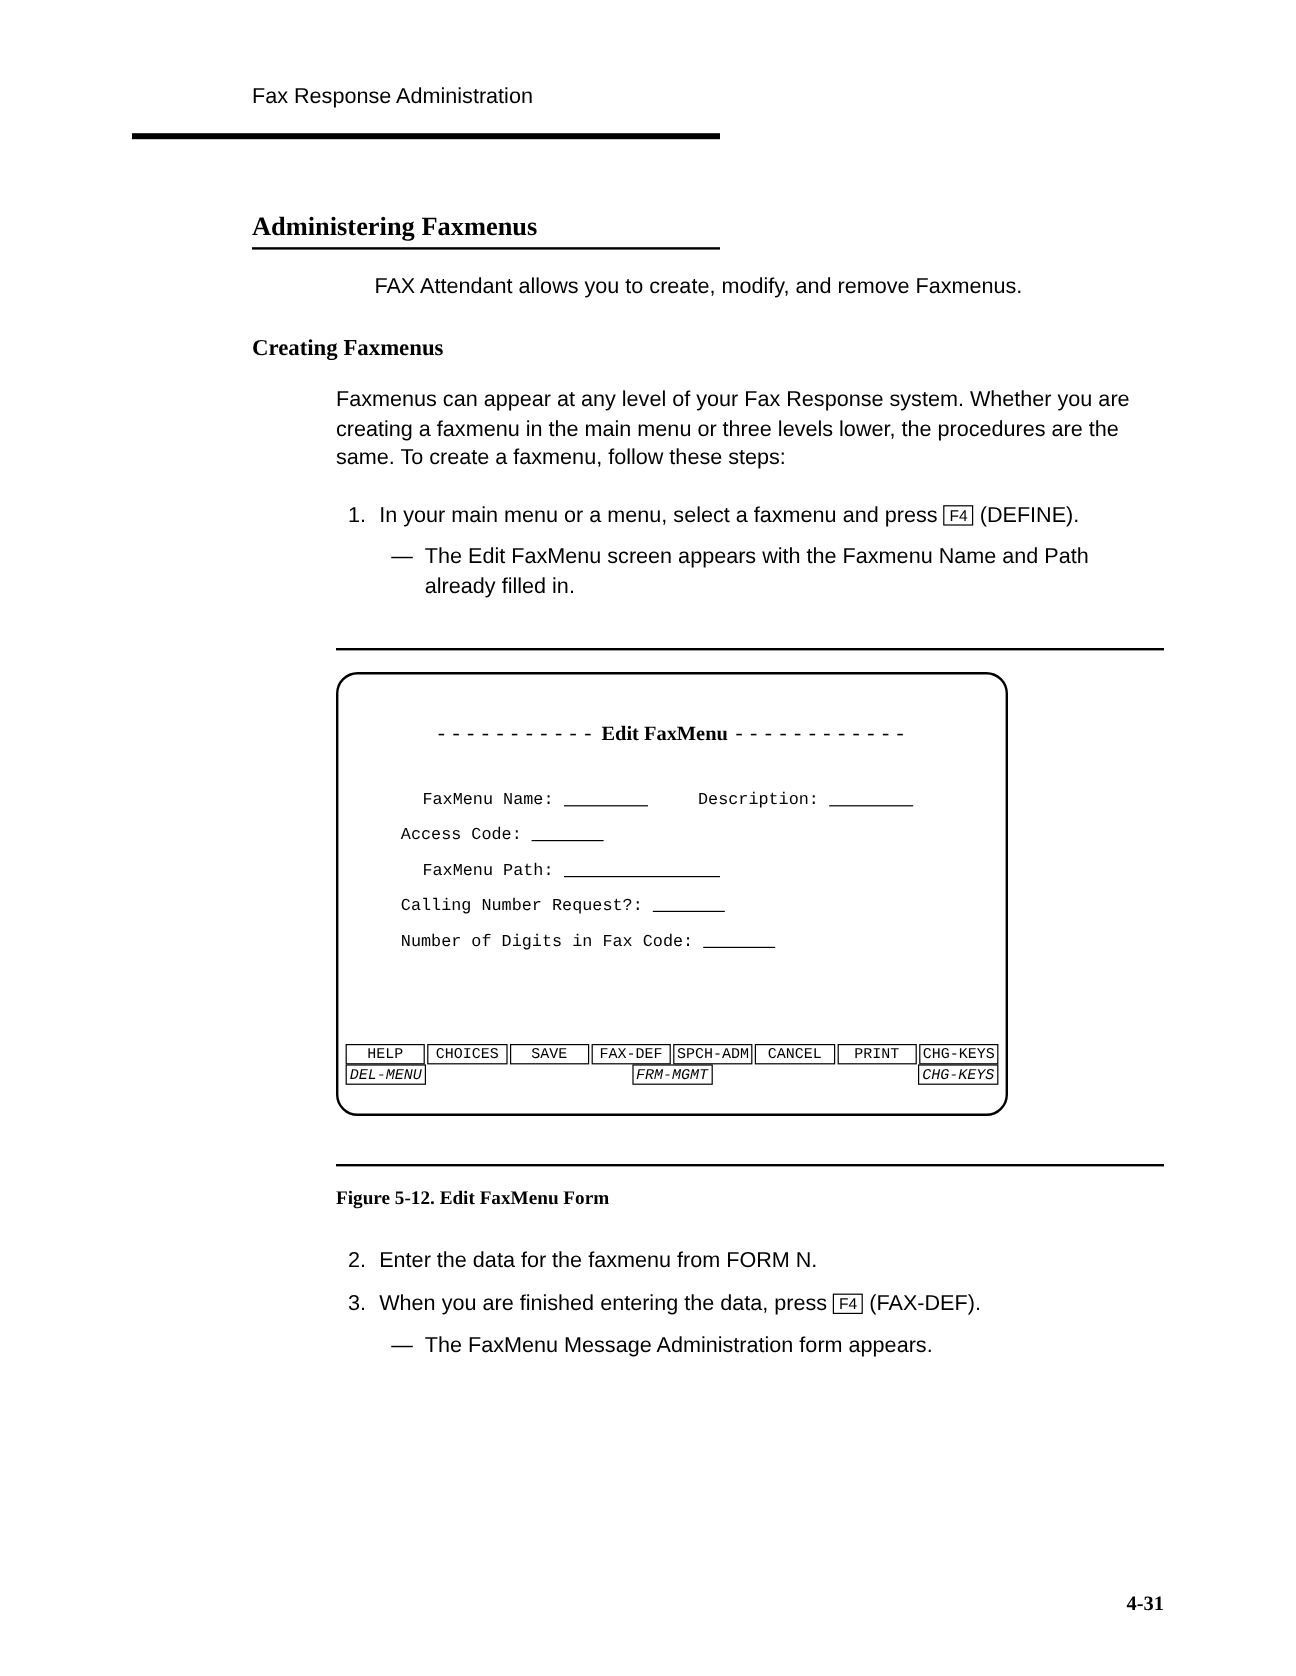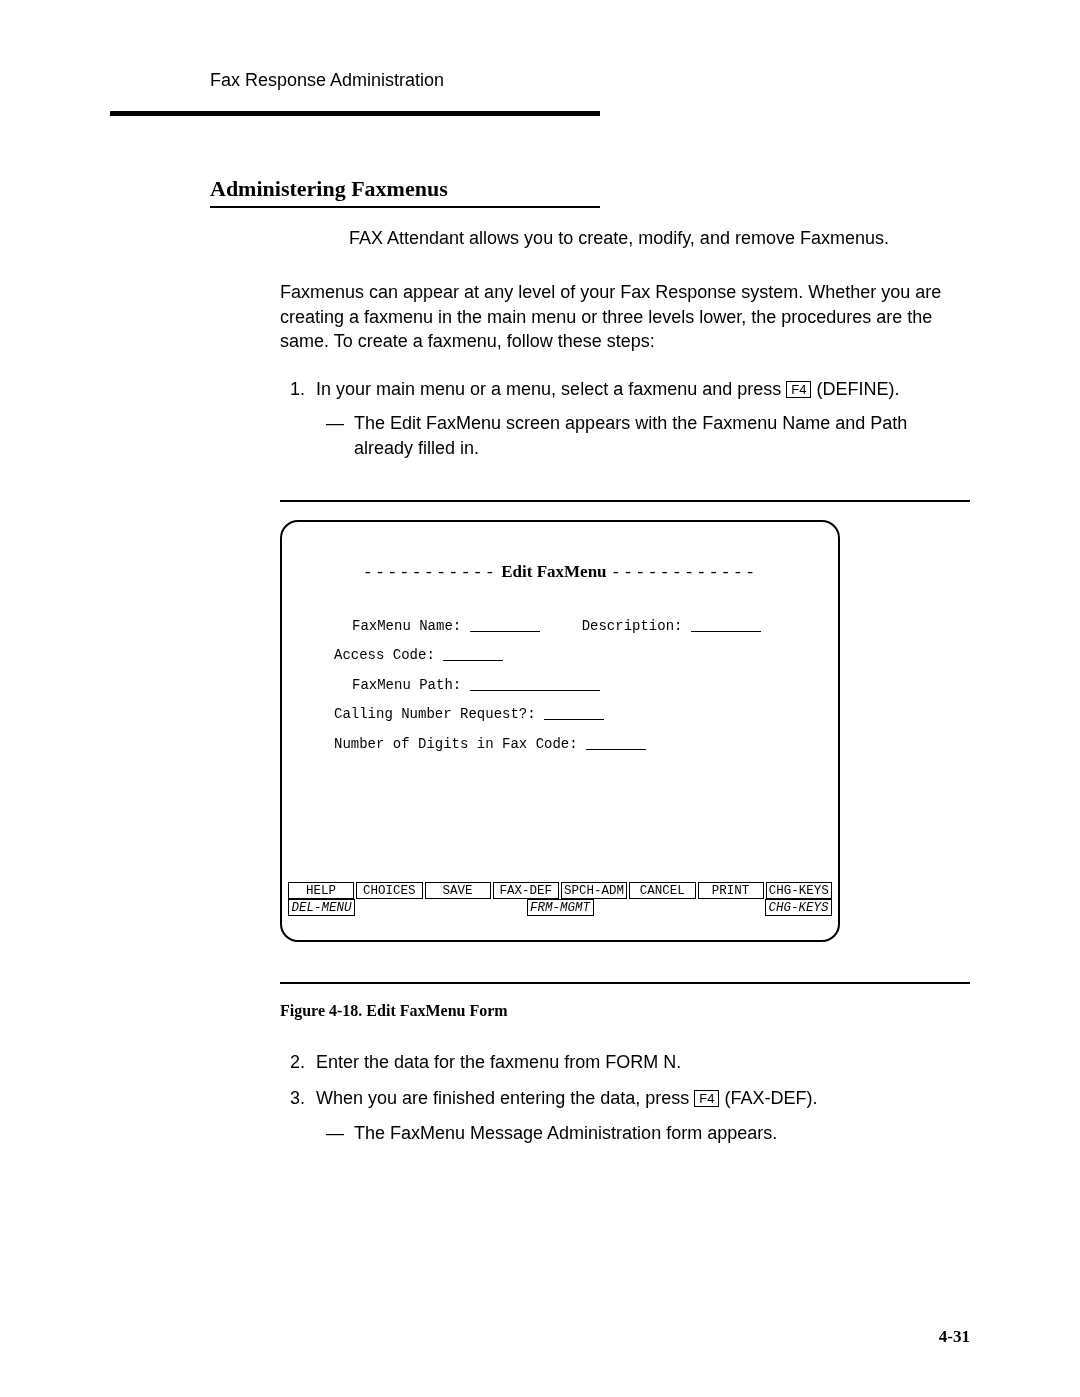--- a/index.html
+++ b/index.html
@@ -36,24 +36,23 @@
       margin-bottom: 4px;
     }
     .section-rule {
       height: 2px;
       background: #000;
       width: 390px;
       margin-bottom: 18px;
     }
     .intro-para {
       font-size: 18px;
-      margin-left: 58px;
+      margin-left: 102px;
       margin-bottom: 30px;
       line-height: 1.35;
-      text-align: center;
     }
     .subsection-title {
       font-family: "Book Antiqua", Palatino, Georgia, serif;
       font-weight: bold;
       font-size: 19px;
       margin-bottom: 18px;
     }
     .body-para {
       font-size: 18px;
       margin-left: 70px;
@@ -96,21 +95,21 @@
       margin: 40px 0 18px 70px;
     }
     
     .form-box {
       margin-left: 70px;
       border: 2px solid #000;
       border-radius: 18px;
       padding: 20px 10px 10px 10px;
       position: relative;
       width: 560px;
-      height: 422px;
+      height: 370px;
     }
     .form-title-row {
       text-align: center;
       font-family: "Book Antiqua", Palatino, Georgia, serif;
       font-weight: bold;
       font-size: 17px;
       margin-top: 20px;
       margin-bottom: 30px;
     }
     .form-title-row .dashline {
@@ -174,20 +173,21 @@
 
 <div class="page">
   <div class="running-header">Fax Response Administration</div>
   <div class="header-rule"></div>
 
   <div class="content">
     <div class="section-title">Administering Faxmenus</div>
     <div class="section-rule"></div>
     <p class="intro-para">FAX Attendant allows you to create, modify, and remove Faxmenus.</p>
 
+    <div class="subsection-title">Creating Faxmenus</div>
     <p class="body-para">Faxmenus can appear at any level of your Fax Response system. Whether you are creating a faxmenu in the main menu or three levels lower, the procedures are the same. To create a faxmenu, follow these steps:</p>
 
     <ol class="steps">
       <li>
         <span class="step-text">In your main menu or a menu, select a faxmenu and press </span><span class="key">F4</span><span class="step-text"> (DEFINE).</span>
         <ul class="sublist">
           <li>The Edit FaxMenu screen appears with the Faxmenu Name and Path already filled in.</li>
         </ul>
       </li>
     </ol>
@@ -239,21 +239,21 @@
         </div>
         <div class="fn-row second">
           <div class="fn-cell">DEL-MENU</div>
           <div class="fn-cell">FRM-MGMT</div>
           <div class="fn-cell">CHG-KEYS</div>
         </div>
       </div>
     </div>
 
     <hr class="figure-sep">
-    <div class="figure-caption">Figure 4-18.  Edit FaxMenu Form</div>
+    <div class="figure-caption">Figure 5-12.  Edit FaxMenu Form</div>
 
     <ol class="steps" start="2">
       <li>
         <span class="step-text">Enter the data for the faxmenu from FORM N.</span>
       </li>
       <li>
         <span class="step-text">When you are finished entering the data, press </span><span class="key">F4</span><span class="step-text"> (FAX-DEF).</span>
         <ul class="sublist">
           <li>The FaxMenu Message Administration form appears.</li>
         </ul>

